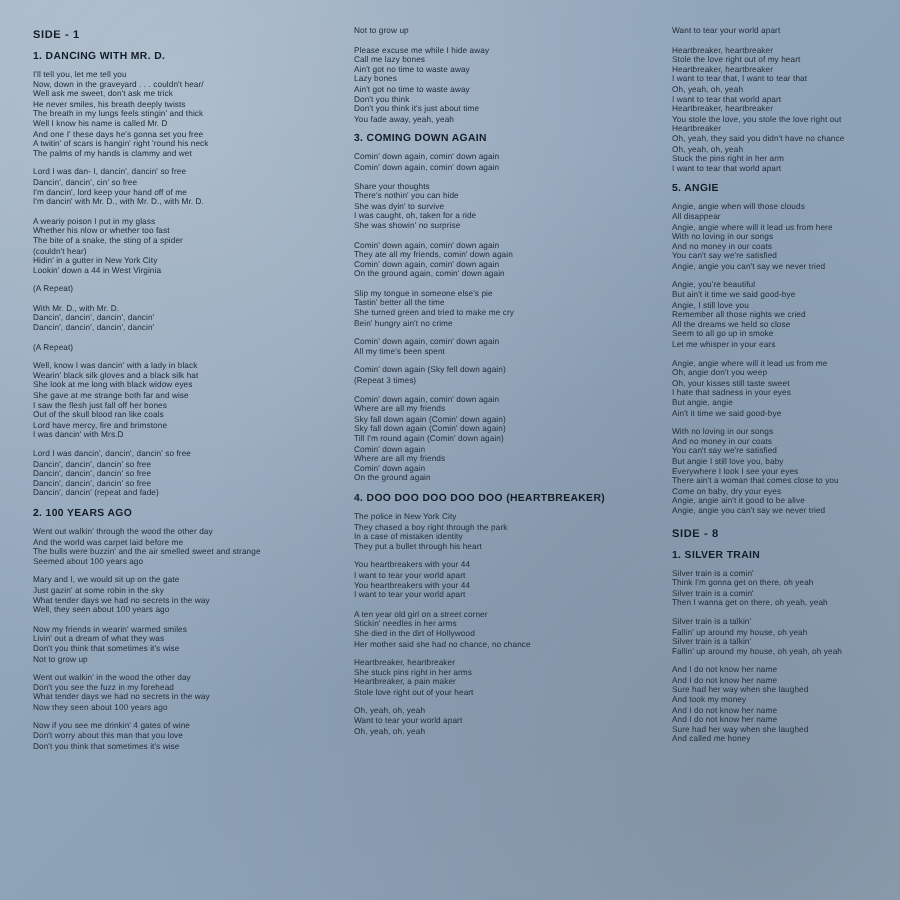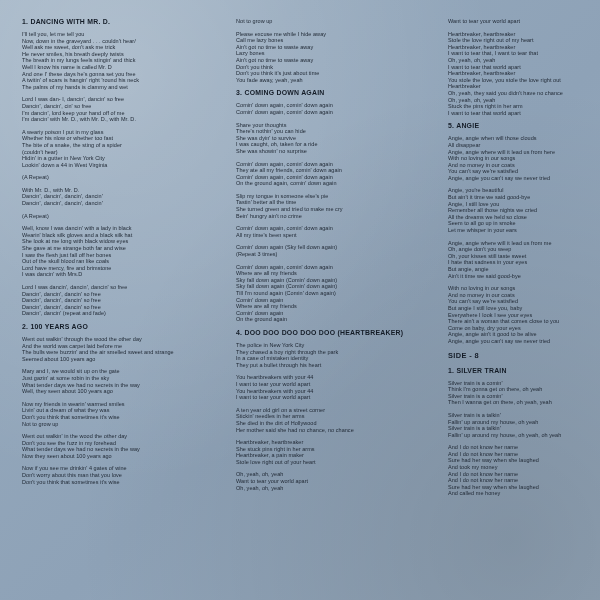--- a/index.html
+++ b/index.html
@@ -62,20 +62,21 @@
     white-space:pre-line;
   }
   .lyr.last{margin-bottom:9px;}
 </style>
 </head>
 <body>
 
 <div id="sheet">
   <div class="cols">
     <div class="col c1">
+        <div class="side-head">SIDE - 1</div>
         <div class="song-title">1. DANCING WITH MR. D.</div>
         <div class="lyr">I'll tell you, let me tell you
 Now, down in the graveyard . . . couldn't hear/
 Well ask me sweet, don't ask me trick
 He never smiles, his breath deeply twists
 The breath in my lungs feels stingin' and thick
 Well I know his name is called Mr. D
 And one  I' these days he's gonna set you free
 A twitin' of  scars is hangin' right 'round his neck
 The palms of  my hands is clammy and wet</div>

